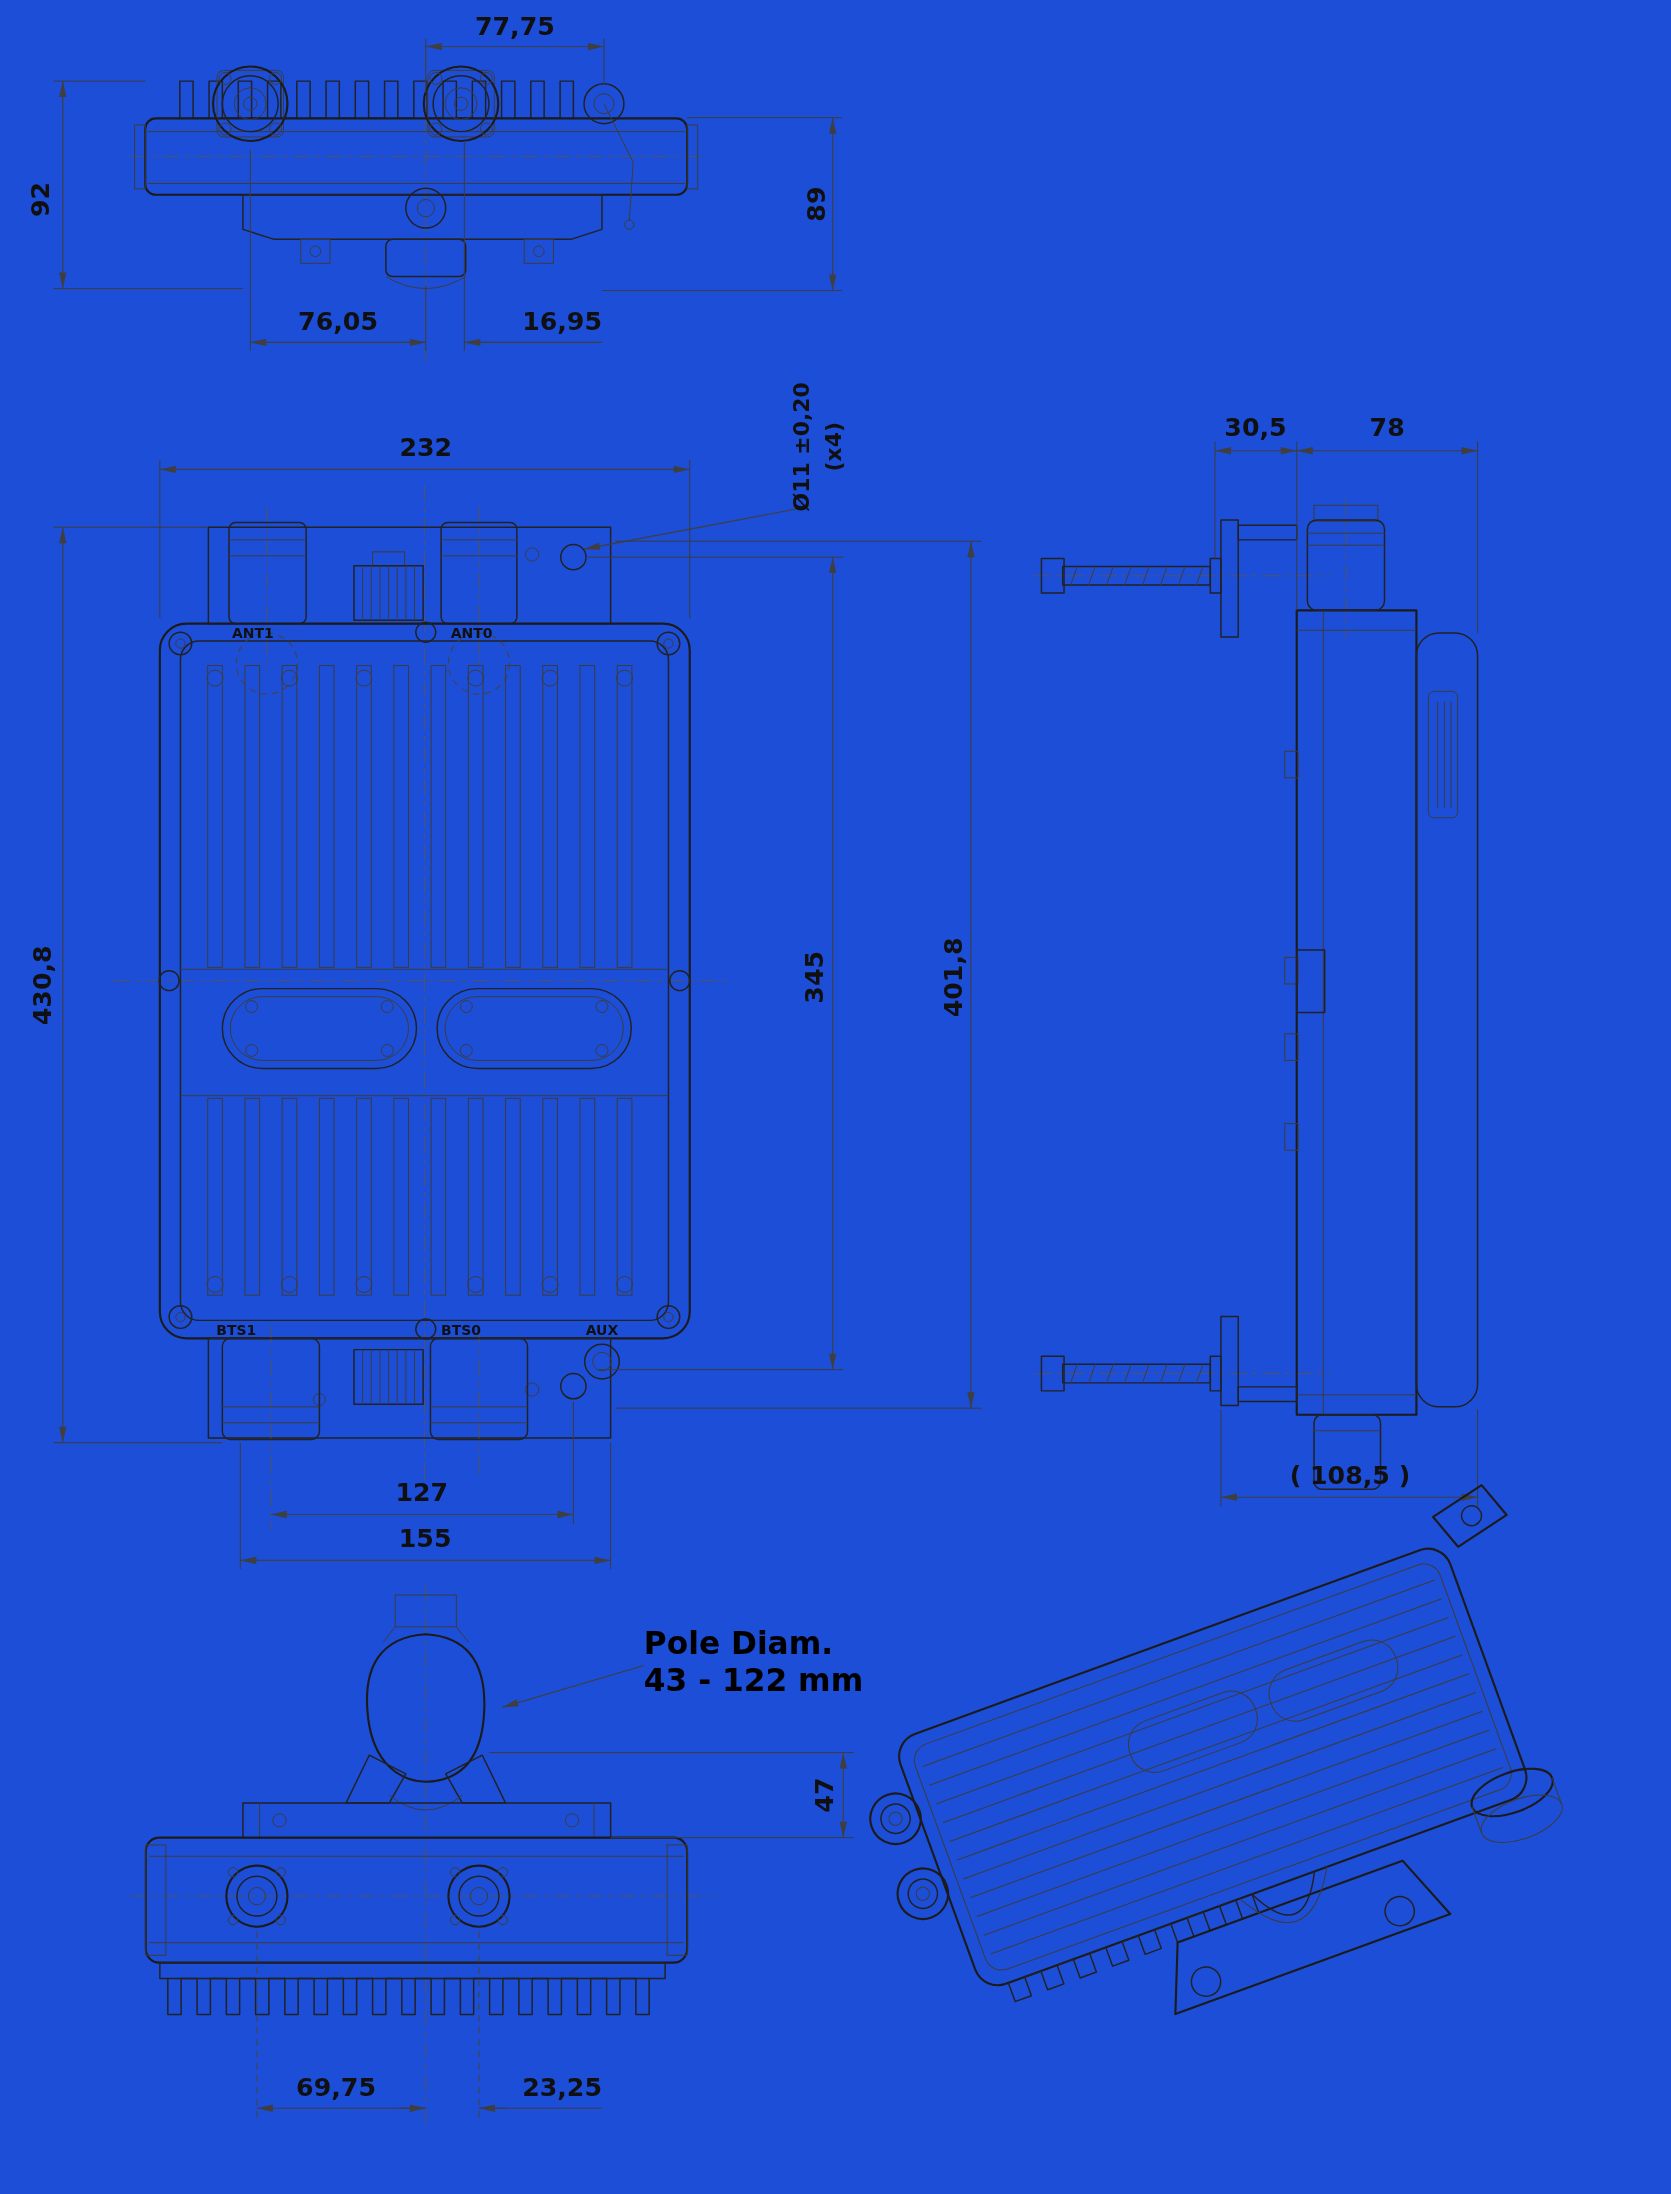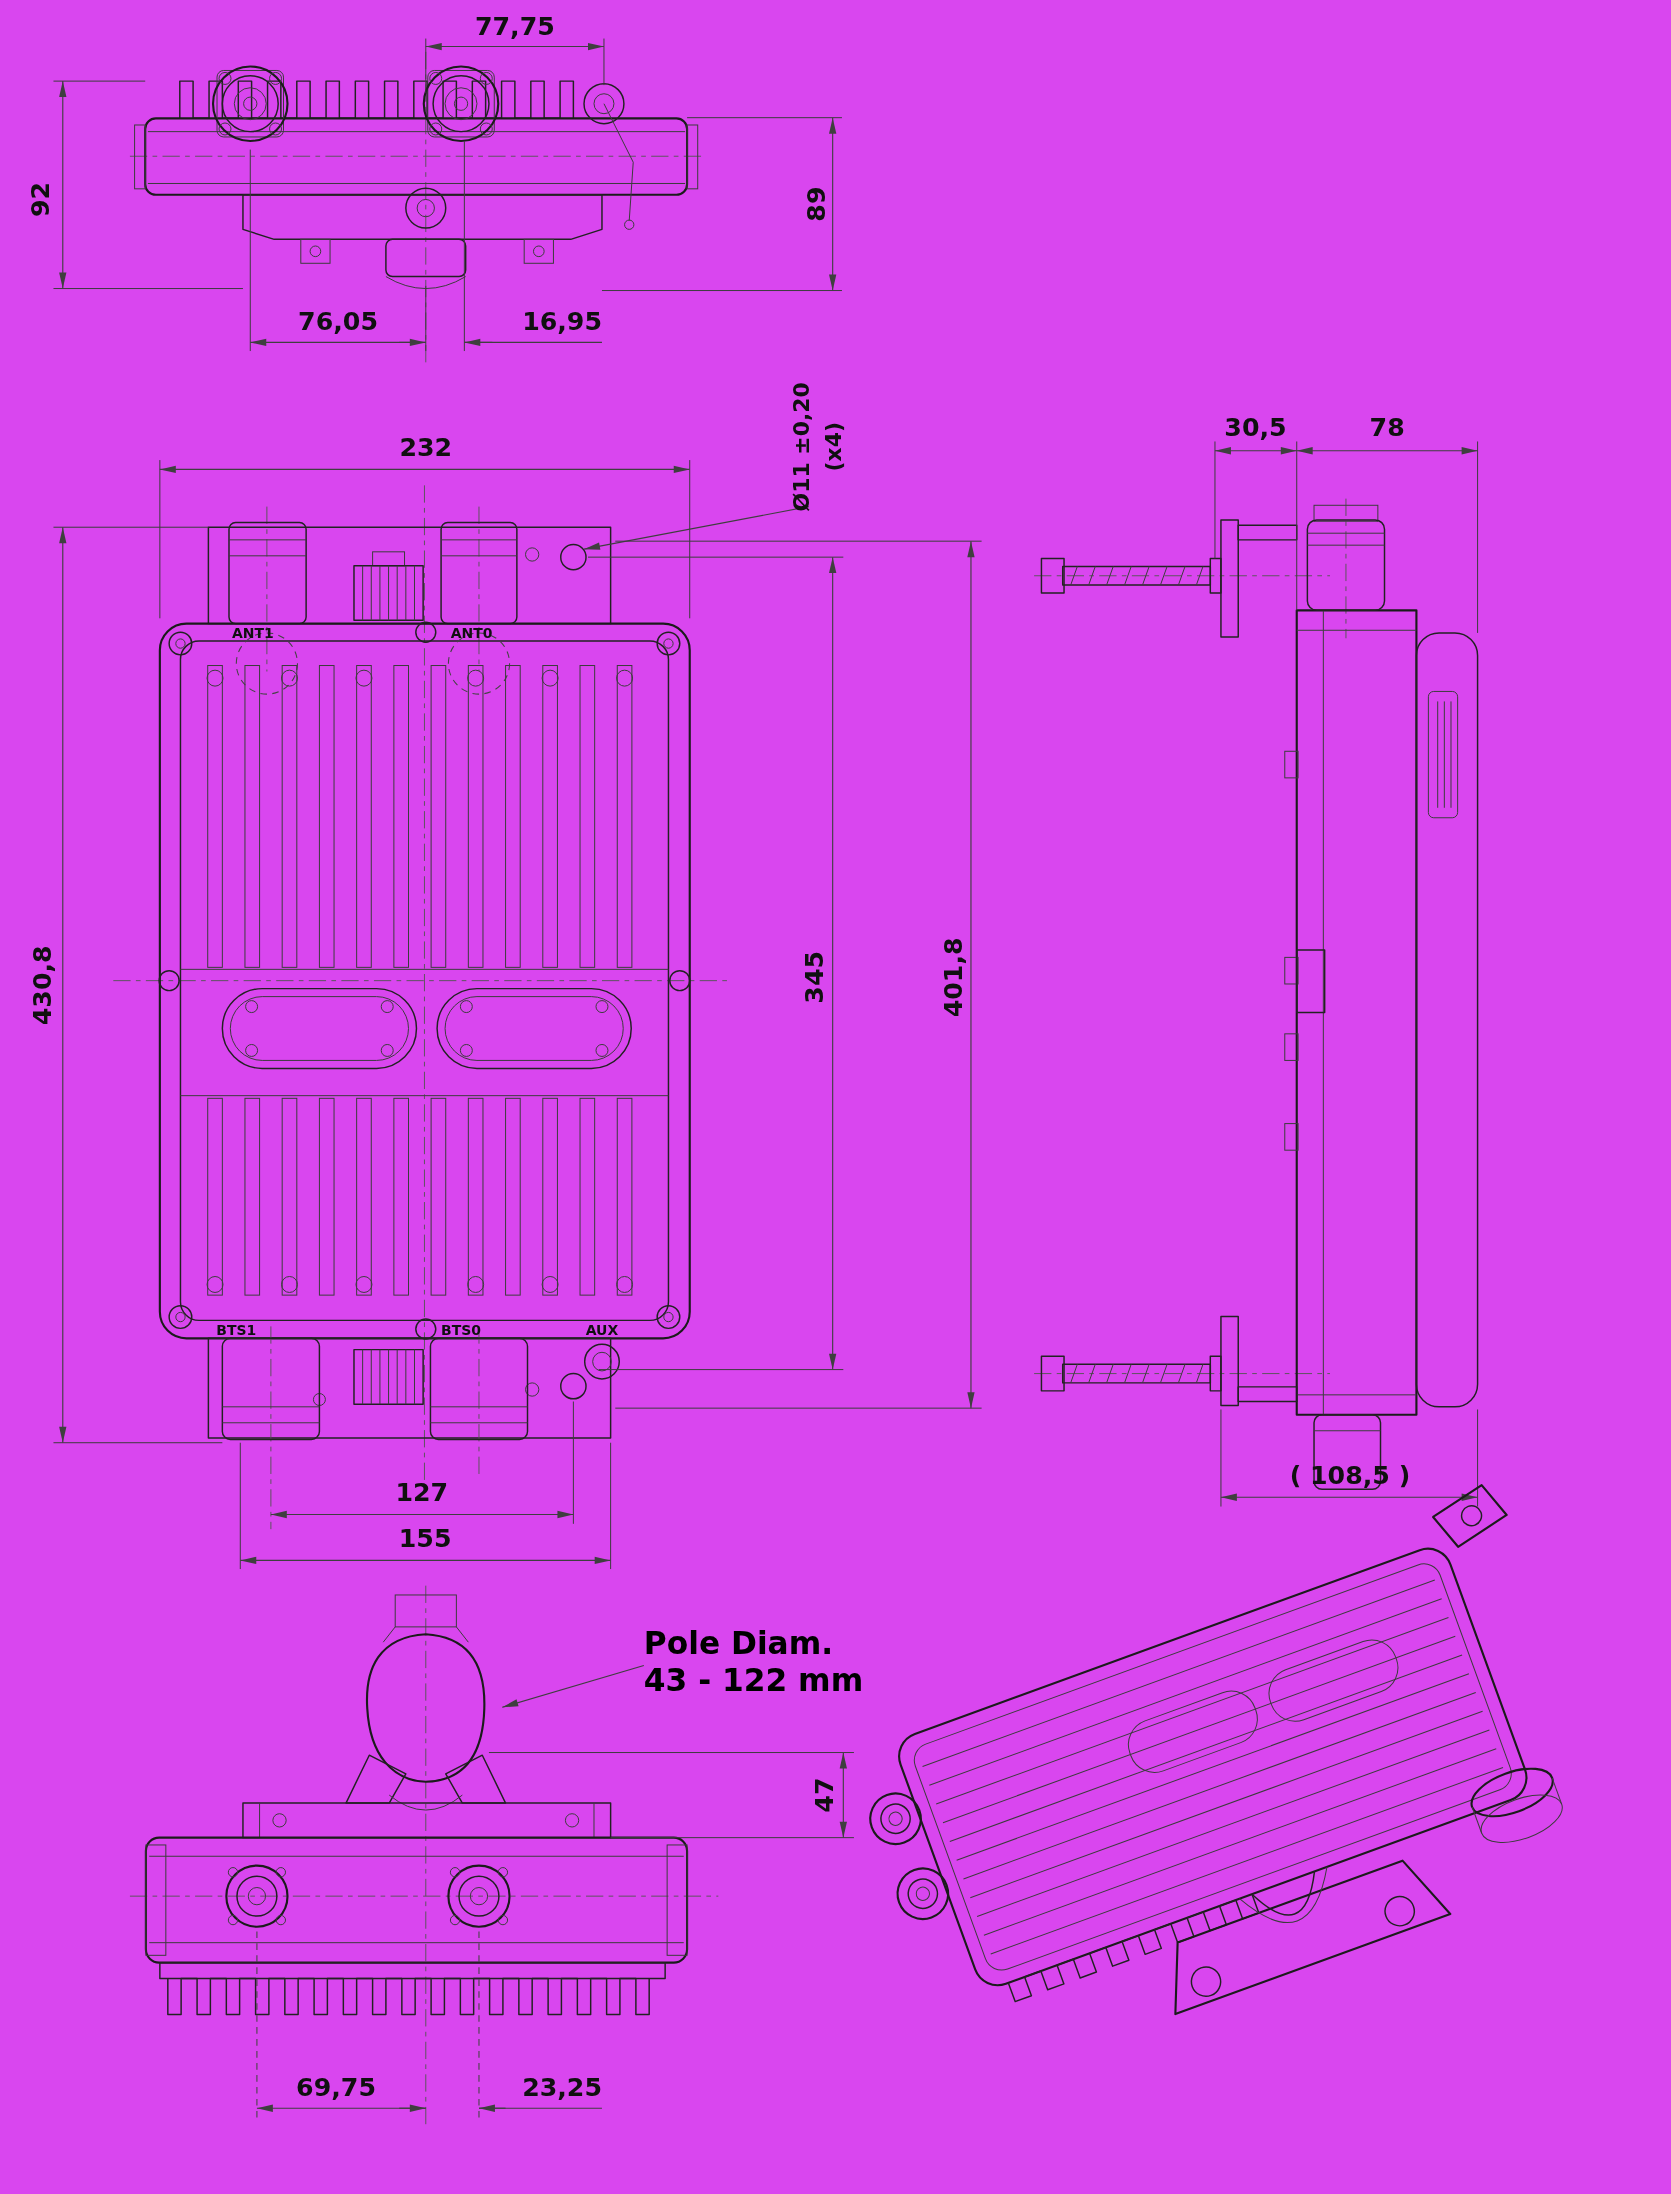--- a/index.html
+++ b/index.html
@@ -1,16 +1,16 @@
 <!DOCTYPE html>
 <html style="font-size:10.6px"><head>
 <meta charset="utf-8">
 <style>
   html,body{margin:0;padding:0;background:#ffffff;}
-  .canvas{position:relative;width:1672px;height:2194px;background:#d946ef;overflow:hidden;}
+  .canvas{position:relative;width:1672px;height:2194px;background:#1d4ed8;overflow:hidden;}
   svg{display:block;}
   .ol{fill:none;stroke:#1b1b1b;stroke-width:3.2;stroke-linejoin:round;}
   .md{fill:none;stroke:#222222;stroke-width:2.2;stroke-linejoin:round;}
   .th{fill:none;stroke:#3c3c3c;stroke-width:1.5;}
   .dm{fill:none;stroke:#3f3f3f;stroke-width:1.7;}
   .cl{fill:none;stroke:#555555;stroke-width:1.4;stroke-dasharray:26 8 7 8;}
   .ph{fill:none;stroke:#444444;stroke-width:1.6;stroke-dasharray:10 8;}
   .dimtxt{font:bold 38px "DejaVu Sans",sans-serif;fill:#101010;}
   .dimsm{font:bold 33px "DejaVu Sans",sans-serif;fill:#101010;}
   .port{font:bold 21px "DejaVu Sans",sans-serif;fill:#101010;}

